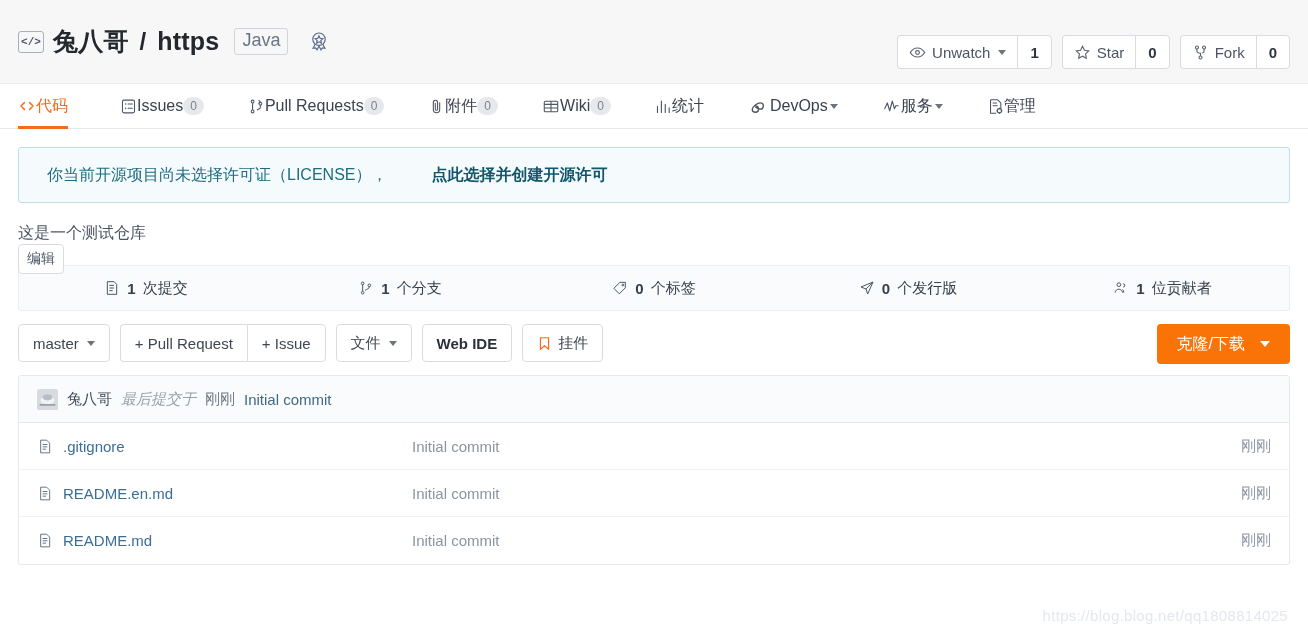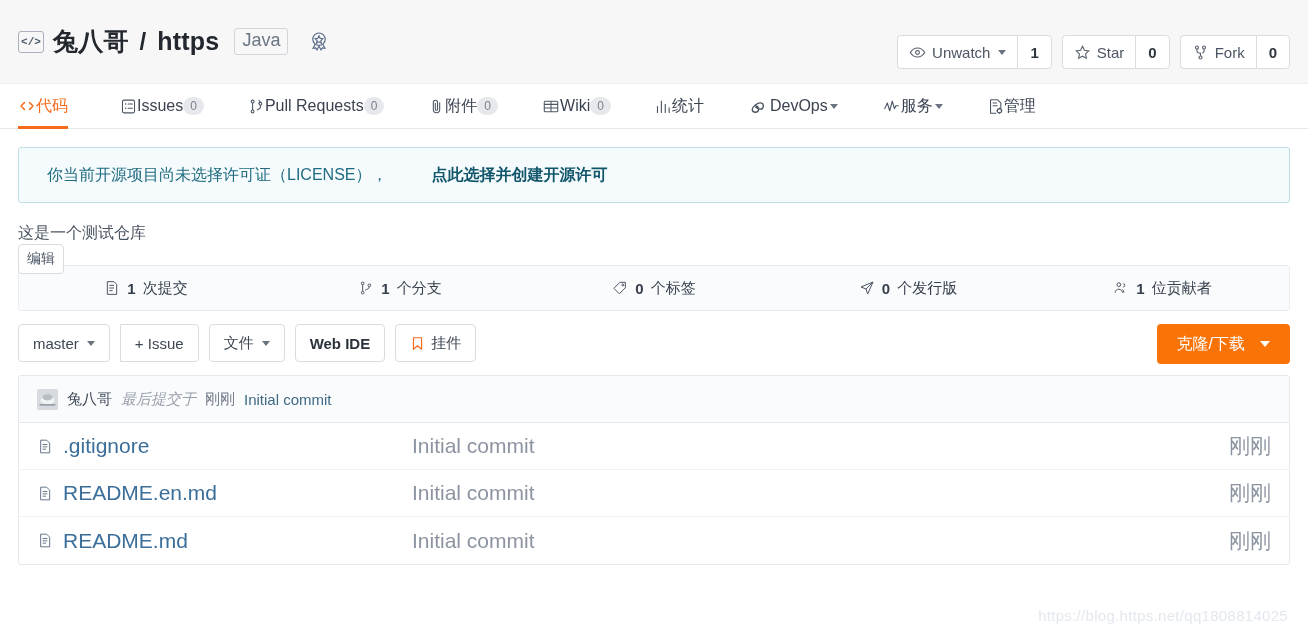--- a/index.html
+++ b/index.html
@@ -186,21 +186,21 @@
     overflow:hidden;
   }
   .commit-author { color: #3f4a59; font-weight: 500; }
   .commit-meta { color: #98a0ab; font-style: italic; }
   .commit-time { color: #6f7986; }
   .commit-msg { color: #3f6a86; cursor: pointer; }
   .file-row {
     display: flex; align-items: center;
     height: 47px; padding: 0 18px;
     border-bottom: 1px solid #f0f2f4;
-    font-size: 21px;
+    font-size: 15px;
   }
   .file-row:last-child { border-bottom: none; }
   .file-name-cell { display: flex; align-items: center; gap: 10px; width: 375px; }
   .file-name { color: #3b6e99; text-decoration: none; cursor: pointer; }
   .file-commit { flex: 1; color: #8b94a0; }
   .file-time { color: #8b94a0; text-align: right; }
 
   .watermark {
     position: absolute; right: 20px; bottom: 8px;
     font-size: 15px; color: #e3e8ee; letter-spacing: .3px;
@@ -441,20 +441,21 @@
       <span>位贡献者</span>
     </a>
   </div>
 
   <div class="toolbar">
     <button class="tbtn">
       <span>master</span>
       <span class="caret"></span>
     </button>
 
+    <button class="tbtn pair-l">+ Pull Request</button>
     <button class="tbtn pair-r">+ Issue</button>
 
     <button class="tbtn">
       <span>文件</span>
       <span class="caret"></span>
     </button>
 
     <button class="tbtn bold">Web IDE</button>
 
     <button class="tbtn">
@@ -525,14 +526,14 @@
               <path d="M8.5 9h7M8.5 12.5h7M8.5 16h5"></path>
           </svg>
         </span>
         <a class="file-name">README.md</a>
       </span>
       <span class="file-commit">Initial commit</span>
       <span class="file-time">刚刚</span>
     </div>
   </div>
 
-  <div class="watermark">https://blog.https.net/qq1808814025</div>
+  <div class="watermark">https://blog.blog.net/qq1808814025</div>
 </div>
 
 </body></html>

